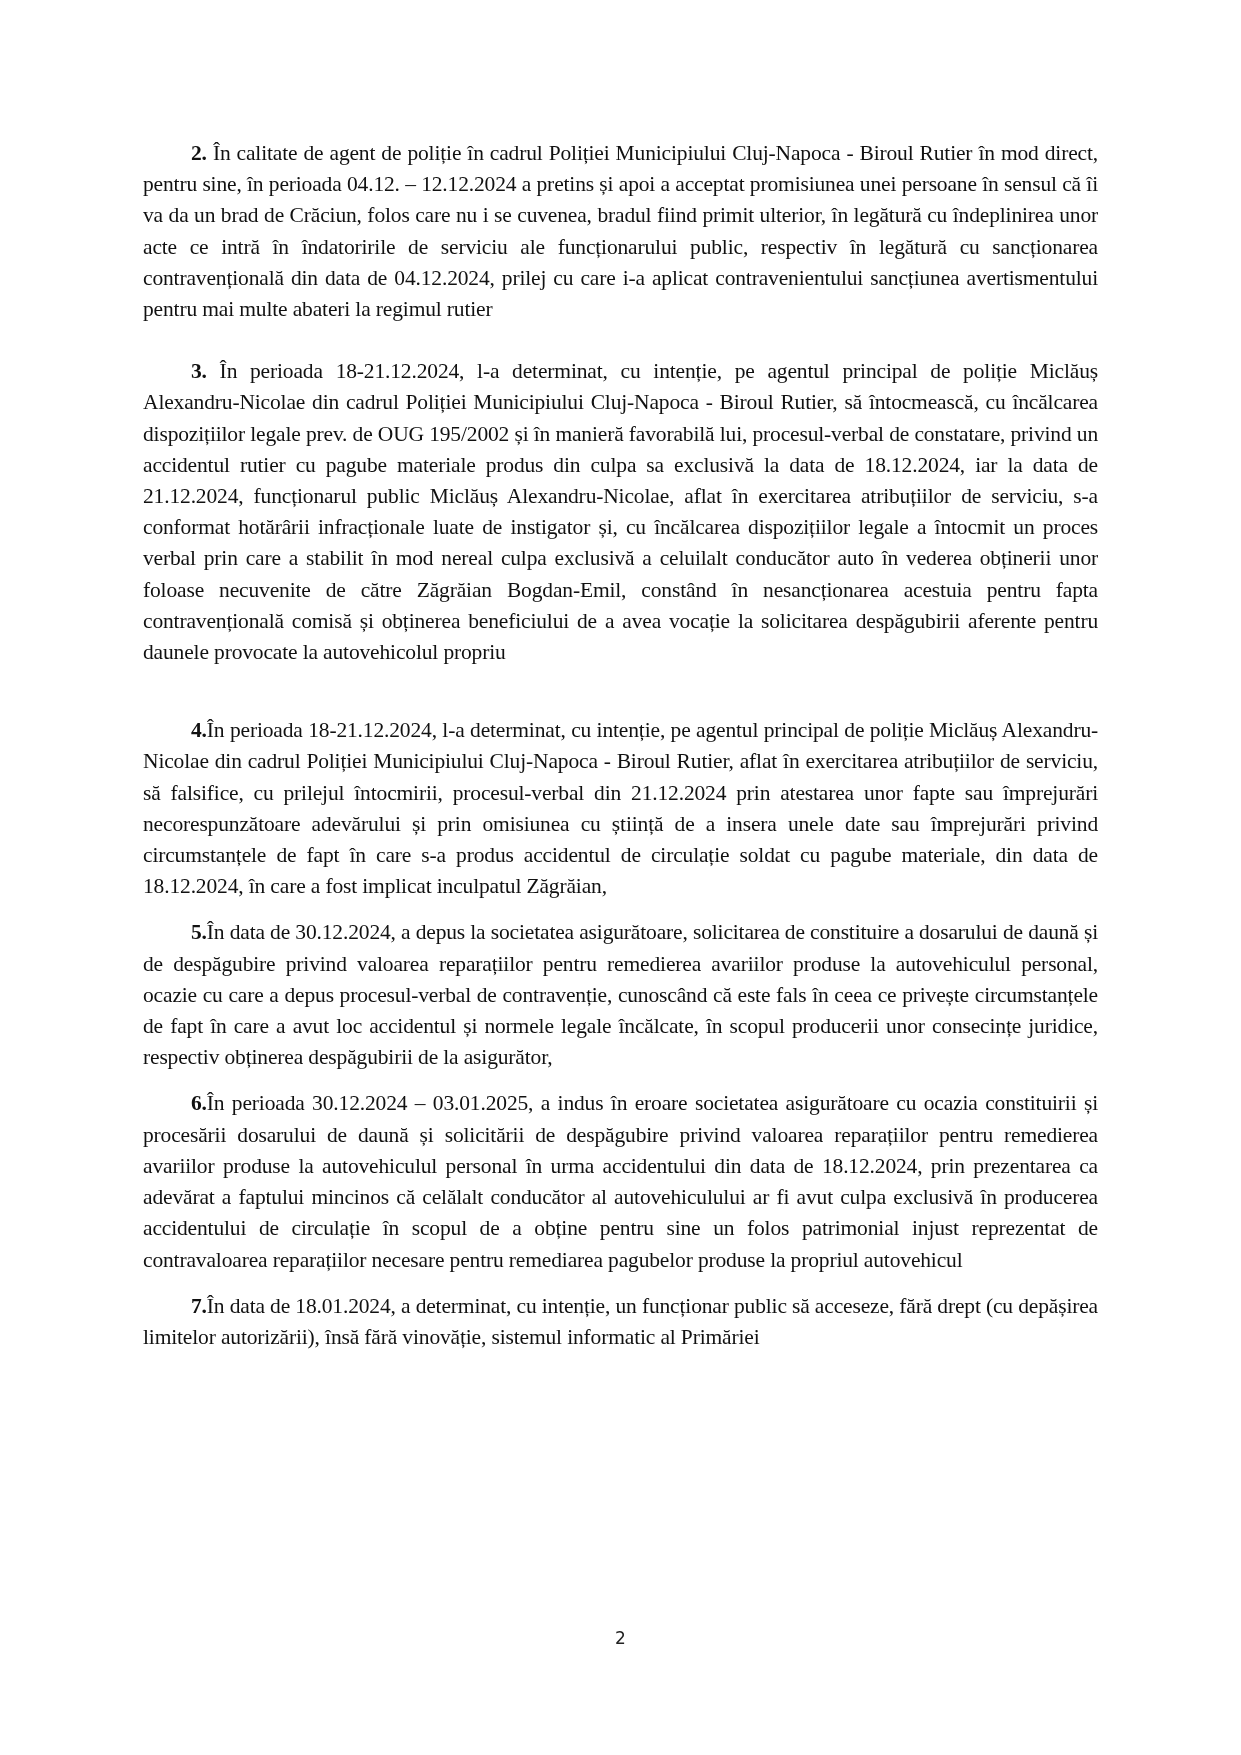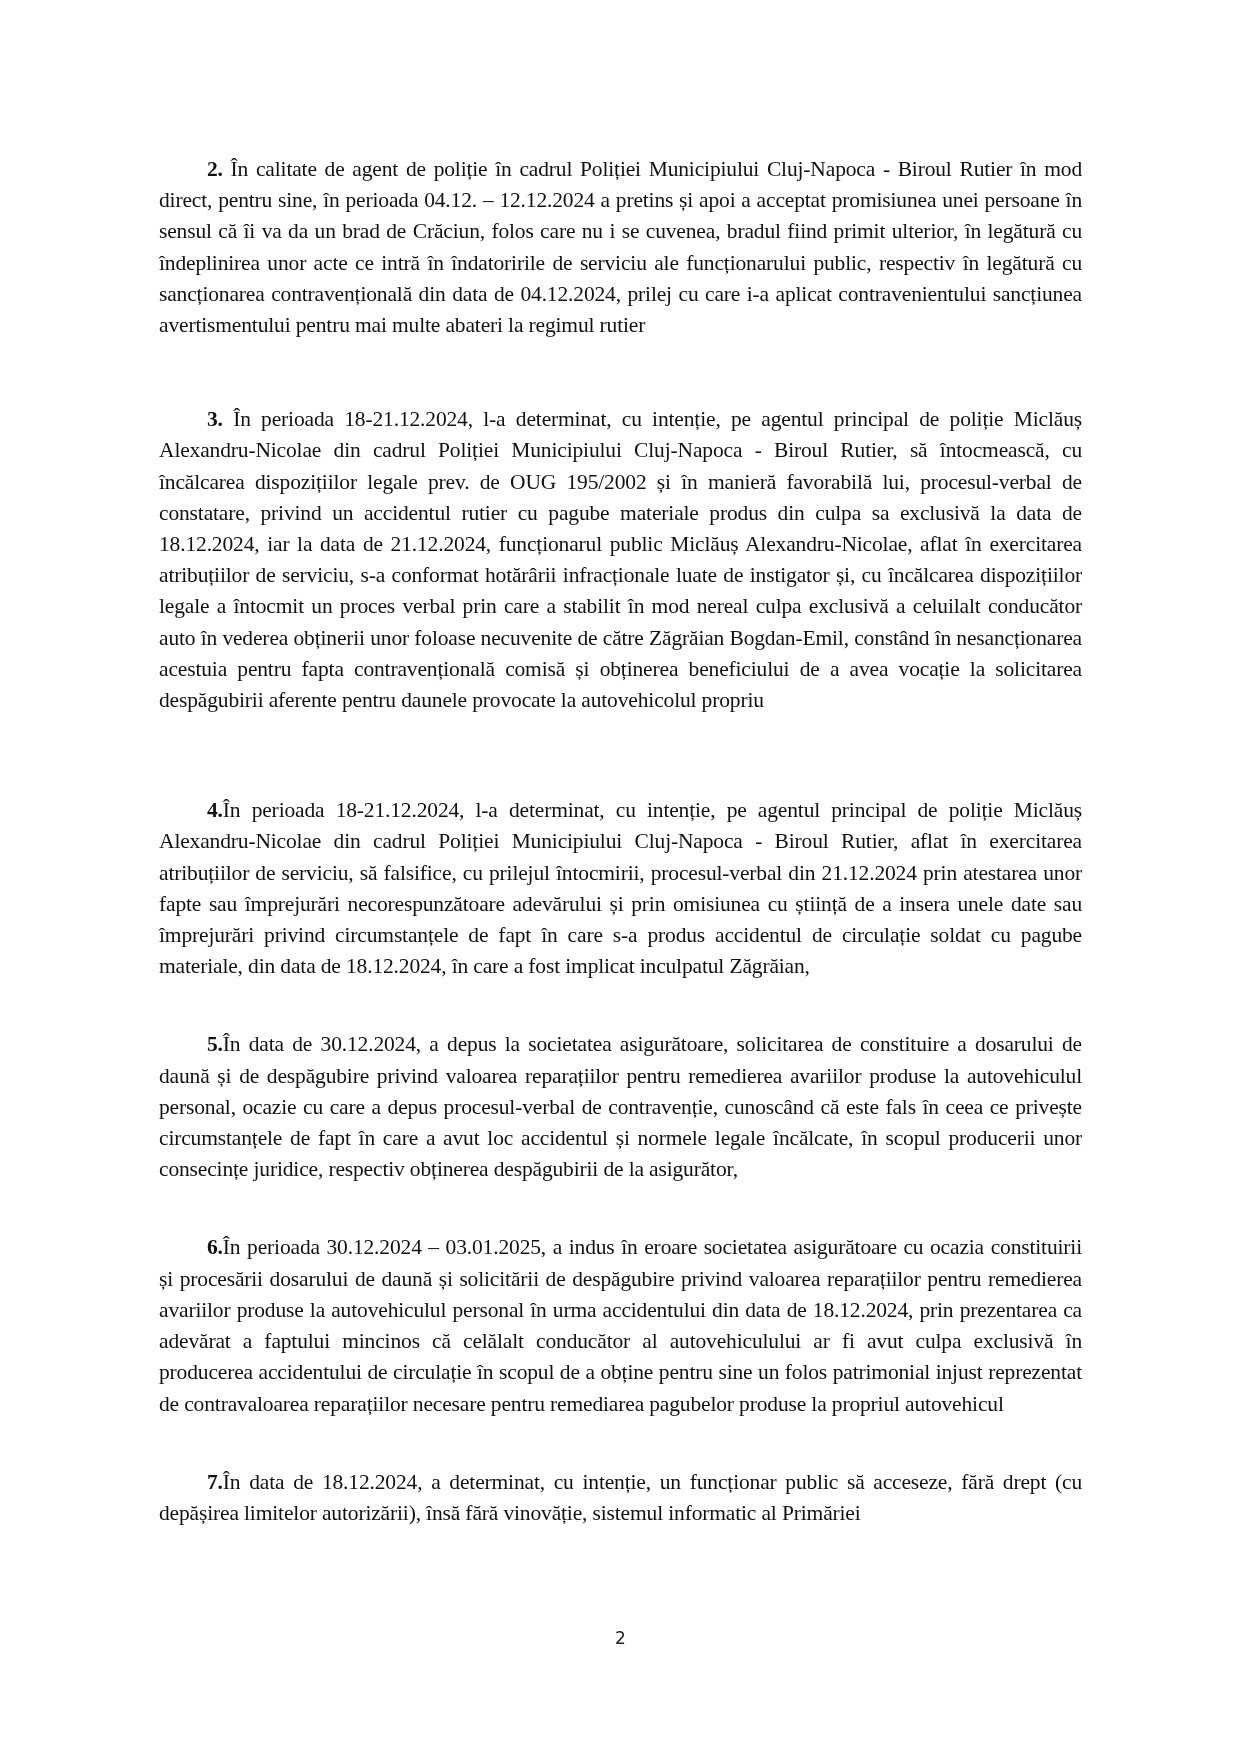--- a/index.html
+++ b/index.html
@@ -3,21 +3,21 @@
 <meta charset="utf-8">
 <style>
   html, body { margin: 0; padding: 0; background: #ffffff; }
   body { width: 1241px; height: 1755px; position: relative; overflow: hidden; }
   .page {
     position: absolute; left: 143px; top: 138px; width: 955px;
     font-family: "Liberation Serif", "DejaVu Serif", serif;
     font-size: 21.5px; line-height: 31.2px; color: #111;
   }
   .para {
-    margin: 16px; text-align: justify; text-indent: 48px;
+    margin: 0; text-align: justify; text-indent: 48px;
     letter-spacing: -0.15px;
   }
   .para .num { font-weight: bold; }
   .gap-a { height: 31px; }
   .gap-b { height: 47px; }
   .gap-c { height: 15px; }
   .page-number {
     position: absolute; left: 0; right: 0; top: 1628px; text-align: center;
     font-family: "DejaVu Sans", "Liberation Sans", sans-serif; font-size: 17px; color: #222;
   }
@@ -40,17 +40,17 @@
   <div class="gap-c"></div>
 
   <p class="para"><span class="num">5.</span><span>În data de 30.12.2024, a depus la societatea asigurătoare, solicitarea de constituire a dosarului de daună și de despăgubire privind valoarea reparațiilor pentru remedierea avariilor produse la autovehiculul personal, ocazie cu care a depus procesul-verbal de contravenție, cunoscând că este fals în ceea ce privește circumstanțele de fapt în care a avut loc accidentul și normele legale încălcate, în scopul producerii unor consecințe juridice, respectiv obținerea despăgubirii de la asigurător,</span></p>
 
   <div class="gap-c"></div>
 
   <p class="para"><span class="num">6.</span><span>În perioada 30.12.2024 – 03.01.2025, a indus în eroare societatea asigurătoare cu ocazia constituirii și procesării dosarului de daună și solicitării de despăgubire privind valoarea reparațiilor pentru remedierea avariilor produse la autovehiculul personal în urma accidentului din data de 18.12.2024, prin prezentarea ca adevărat a faptului mincinos că celălalt conducător al autovehiculului ar fi avut culpa exclusivă în producerea accidentului de circulație în scopul de a obține pentru sine un folos patrimonial injust reprezentat de contravaloarea reparațiilor necesare pentru remediarea pagubelor produse la propriul autovehicul</span></p>
 
   <div class="gap-c"></div>
 
-  <p class="para"><span class="num">7.</span><span>În data de 18.12.2024, a determinat, cu intenție, un funcționar public să acceseze, fără drept (cu depășirea limitelor autorizării), însă fără vinovăție, sistemul informatic al Primăriei</span></p>
+  <p class="para"><span class="num">7.</span><span>În data de 18.01.2024, a determinat, cu intenție, un funcționar public să acceseze, fără drept (cu depășirea limitelor autorizării), însă fără vinovăție, sistemul informatic al Primăriei</span></p>
 
 </div>
 
 <div class="page-number">2</div>
 
 </body></html>

